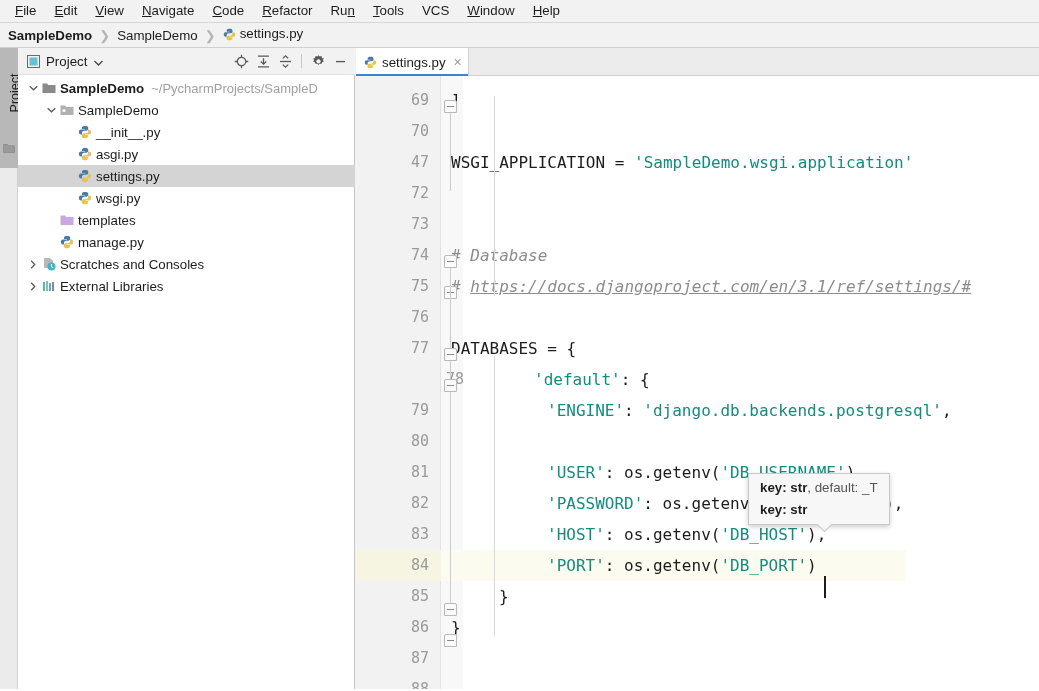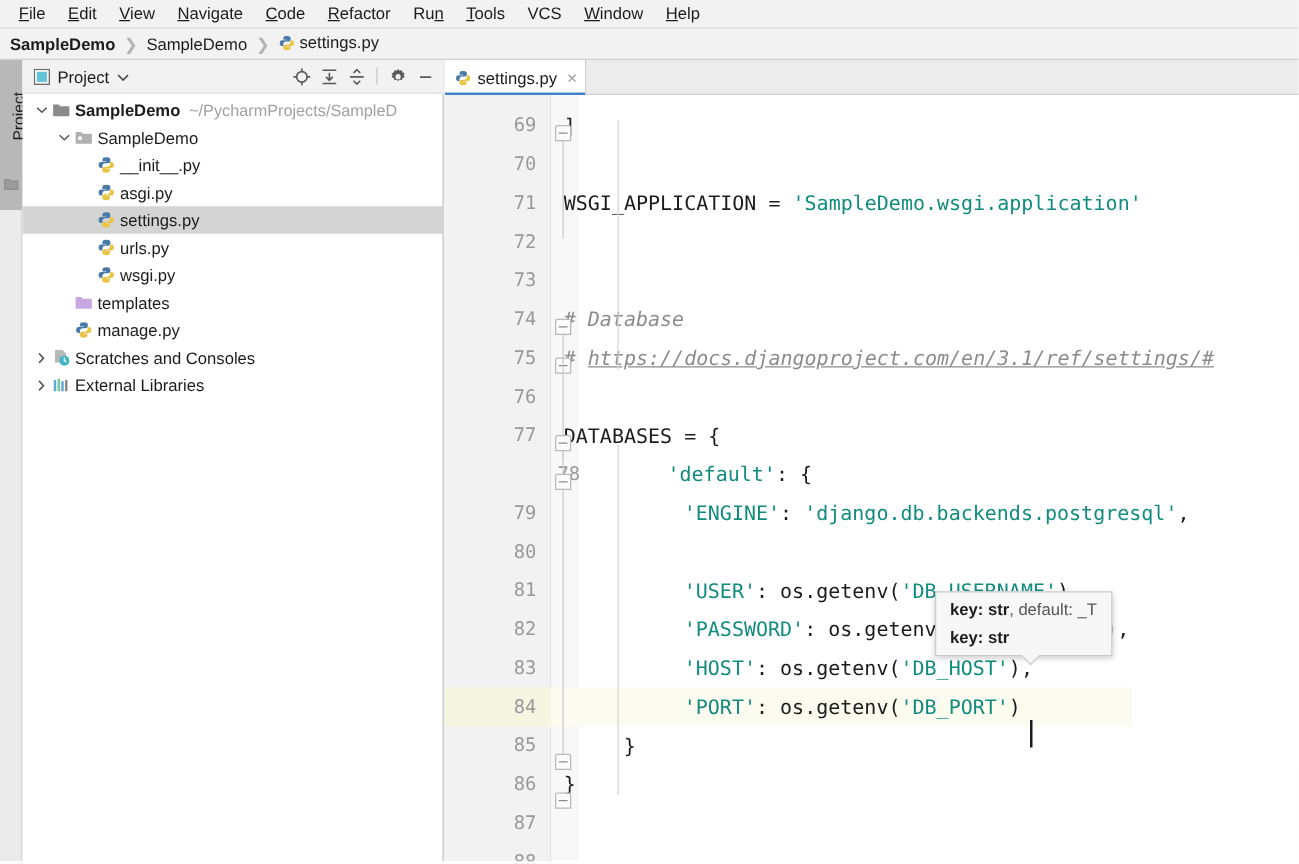--- a/index.html
+++ b/index.html
@@ -301,30 +301,20 @@
           <span class="tlabel">settings.py</span>
         </div>
         <div class="trow" style="padding-left: 44px;">
           <span class="chev"></span>
           <span class="ticon">
             <svg width="14" height="14" viewBox="0 0 16 16">
               <path d="M7.8 1c-2 0-3.3.6-3.3 2.1v1.6h3.5v.5H3.3C1.8 5.2 1 6.2 1 8s.8 2.8 2.3 2.8h1.2V9.1c0-1.5 1.2-2.6 2.7-2.6h2.3c1.3 0 2.2-.9 2.2-2.1V3.1C11.7 1.7 10.4 1 8.6 1z" fill="#4a7ba8"></path>
               <path d="M8.2 15c2 0 3.3-.6 3.3-2.1v-1.6H8v-.5h4.7c1.5 0 2.3-1 2.3-2.8s-.8-2.8-2.3-2.8h-1.2v1.7c0 1.5-1.2 2.6-2.7 2.6H6.5c-1.3 0-2.2.9-2.2 2.1v1.3c0 1.4 1.3 2.1 3.1 2.1z" fill="#e8c547"></path>
             </svg>
           </span>
-          <span class="tlabel">urls.py</span>
-        </div>
-        <div class="trow" style="padding-left: 44px;">
-          <span class="chev"></span>
-          <span class="ticon">
-            <svg width="14" height="14" viewBox="0 0 16 16">
-              <path d="M7.8 1c-2 0-3.3.6-3.3 2.1v1.6h3.5v.5H3.3C1.8 5.2 1 6.2 1 8s.8 2.8 2.3 2.8h1.2V9.1c0-1.5 1.2-2.6 2.7-2.6h2.3c1.3 0 2.2-.9 2.2-2.1V3.1C11.7 1.7 10.4 1 8.6 1z" fill="#4a7ba8"></path>
-              <path d="M8.2 15c2 0 3.3-.6 3.3-2.1v-1.6H8v-.5h4.7c1.5 0 2.3-1 2.3-2.8s-.8-2.8-2.3-2.8h-1.2v1.7c0 1.5-1.2 2.6-2.7 2.6H6.5c-1.3 0-2.2.9-2.2 2.1v1.3c0 1.4 1.3 2.1 3.1 2.1z" fill="#e8c547"></path>
-            </svg>
-          </span>
           <span class="tlabel">wsgi.py</span>
         </div>
         <div class="trow" style="padding-left: 26px;">
           <span class="chev"></span>
           <span class="ticon">
             <svg width="14" height="12" viewBox="0 0 14 12">
               <path d="M0.5 1.5h4.6l1.1 1.4h7.3v8h-13z" fill="#c9a7e0"></path>
             </svg>
           </span>
           <span class="tlabel">templates</span>
@@ -394,21 +384,21 @@
       <div id="codelines">
           <div class="line" style="top: 9px;">
             <div class="lnum">69</div>
             <div class="ltext" style="left: 95px;"><span>]</span></div>
           </div>
           <div class="line" style="top: 40px;">
             <div class="lnum">70</div>
             <div class="ltext" style="left: 95px;"></div>
           </div>
           <div class="line" style="top: 71px;">
-            <div class="lnum">71</div>
+            <div class="lnum">47</div>
             <div class="ltext" style="left: 95px;"><span>WSGI_APPLICATION = </span><span class="str">'SampleDemo.wsgi.application'</span></div>
           </div>
           <div class="line" style="top: 102px;">
             <div class="lnum">72</div>
             <div class="ltext" style="left: 95px;"></div>
           </div>
           <div class="line" style="top: 133px;">
             <div class="lnum">73</div>
             <div class="ltext" style="left: 95px;"></div>
           </div>

